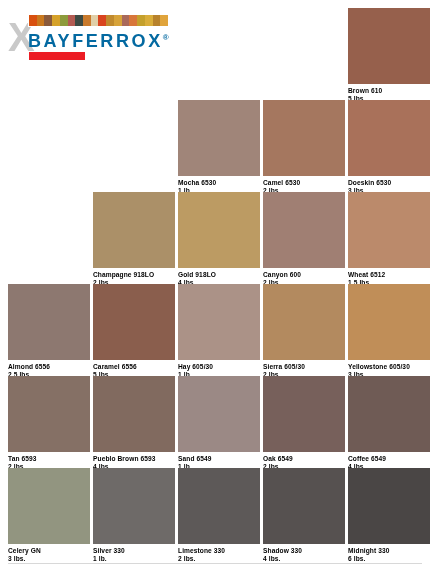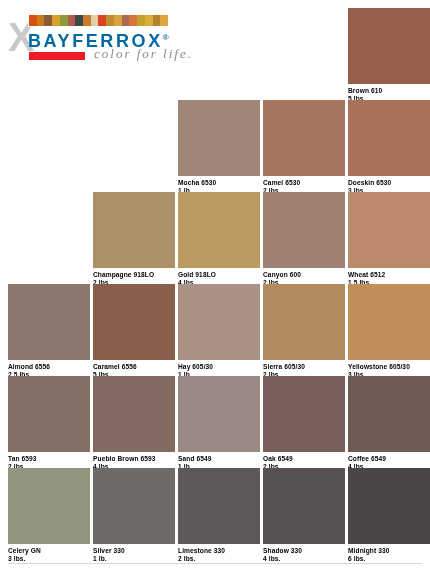--- a/index.html
+++ b/index.html
@@ -168,21 +168,20 @@
           <span style="background: rgb(196, 160, 44);"></span>
           <span style="background: rgb(217, 173, 58);"></span>
           <span style="background: rgb(183, 130, 44);"></span>
           <span style="background: rgb(224, 164, 60);"></span>
         </div>
 
       <div id="wordmark"><span>BAYFERROX</span><span class="reg">®</span></div>
 
       <div id="red-bar" style="background: rgb(236, 28, 36);"></div>
 
-      <div id="tagline">color for life.</div>
     </div>
   </div>
 
   <div id="grid">
       <div class="cell" style="left: 348px; top: 8px;">
         <div class="swatch" style="background: rgb(150, 96, 76); width: 82px; height: 76px;"></div>
         <div class="caption"><span>Brown 610</span><span class="weight">5 lbs.</span></div>
       </div>
       <div class="cell" style="left: 178px; top: 100px;">
         <div class="swatch" style="background: rgb(160, 133, 121); width: 82px; height: 76px;"></div>

